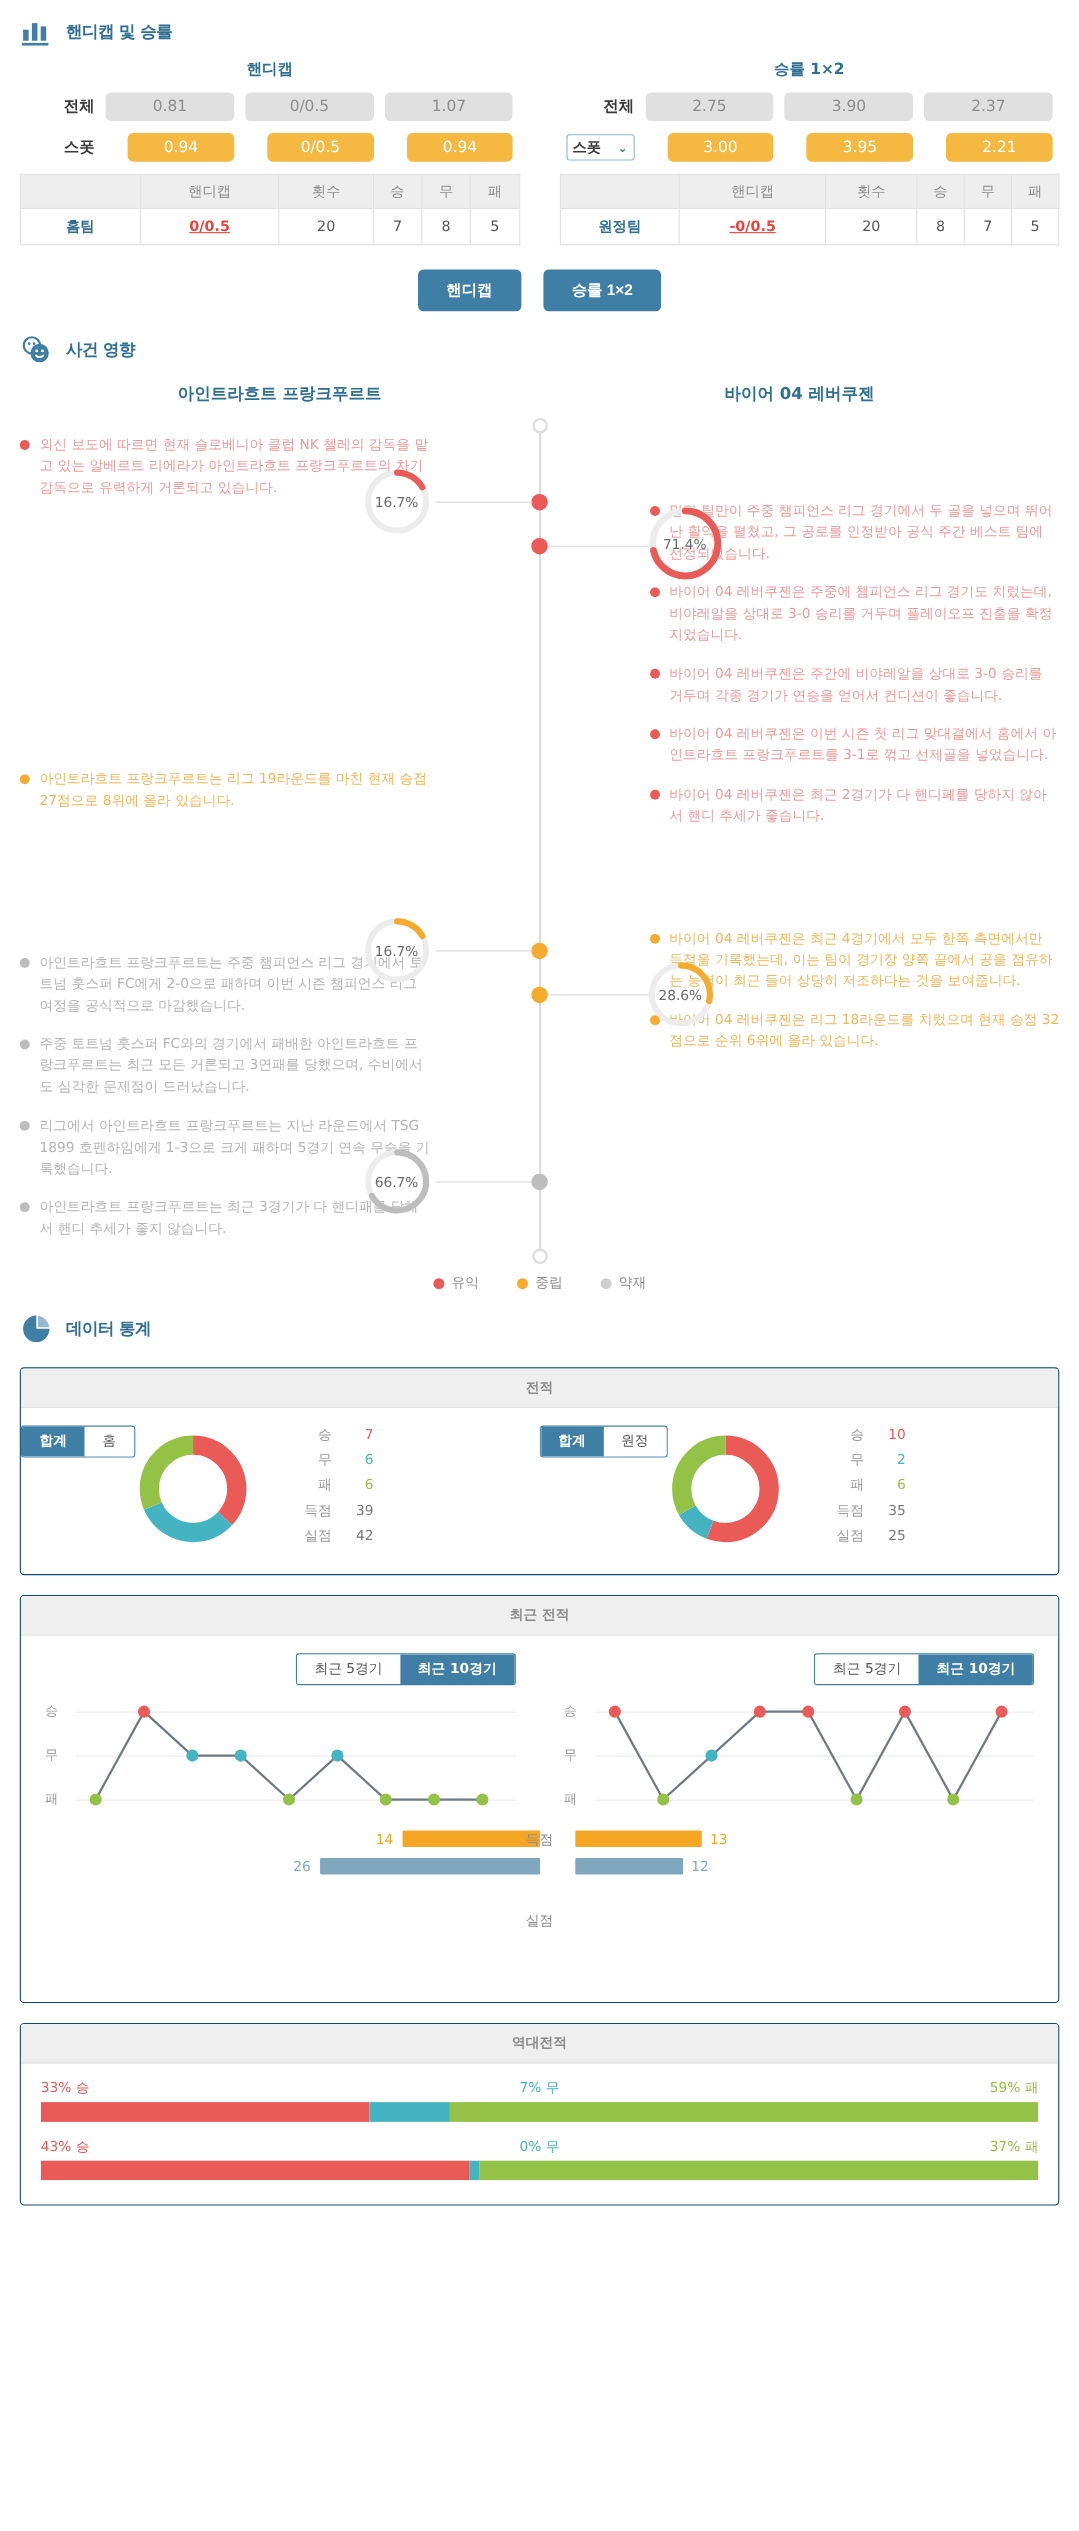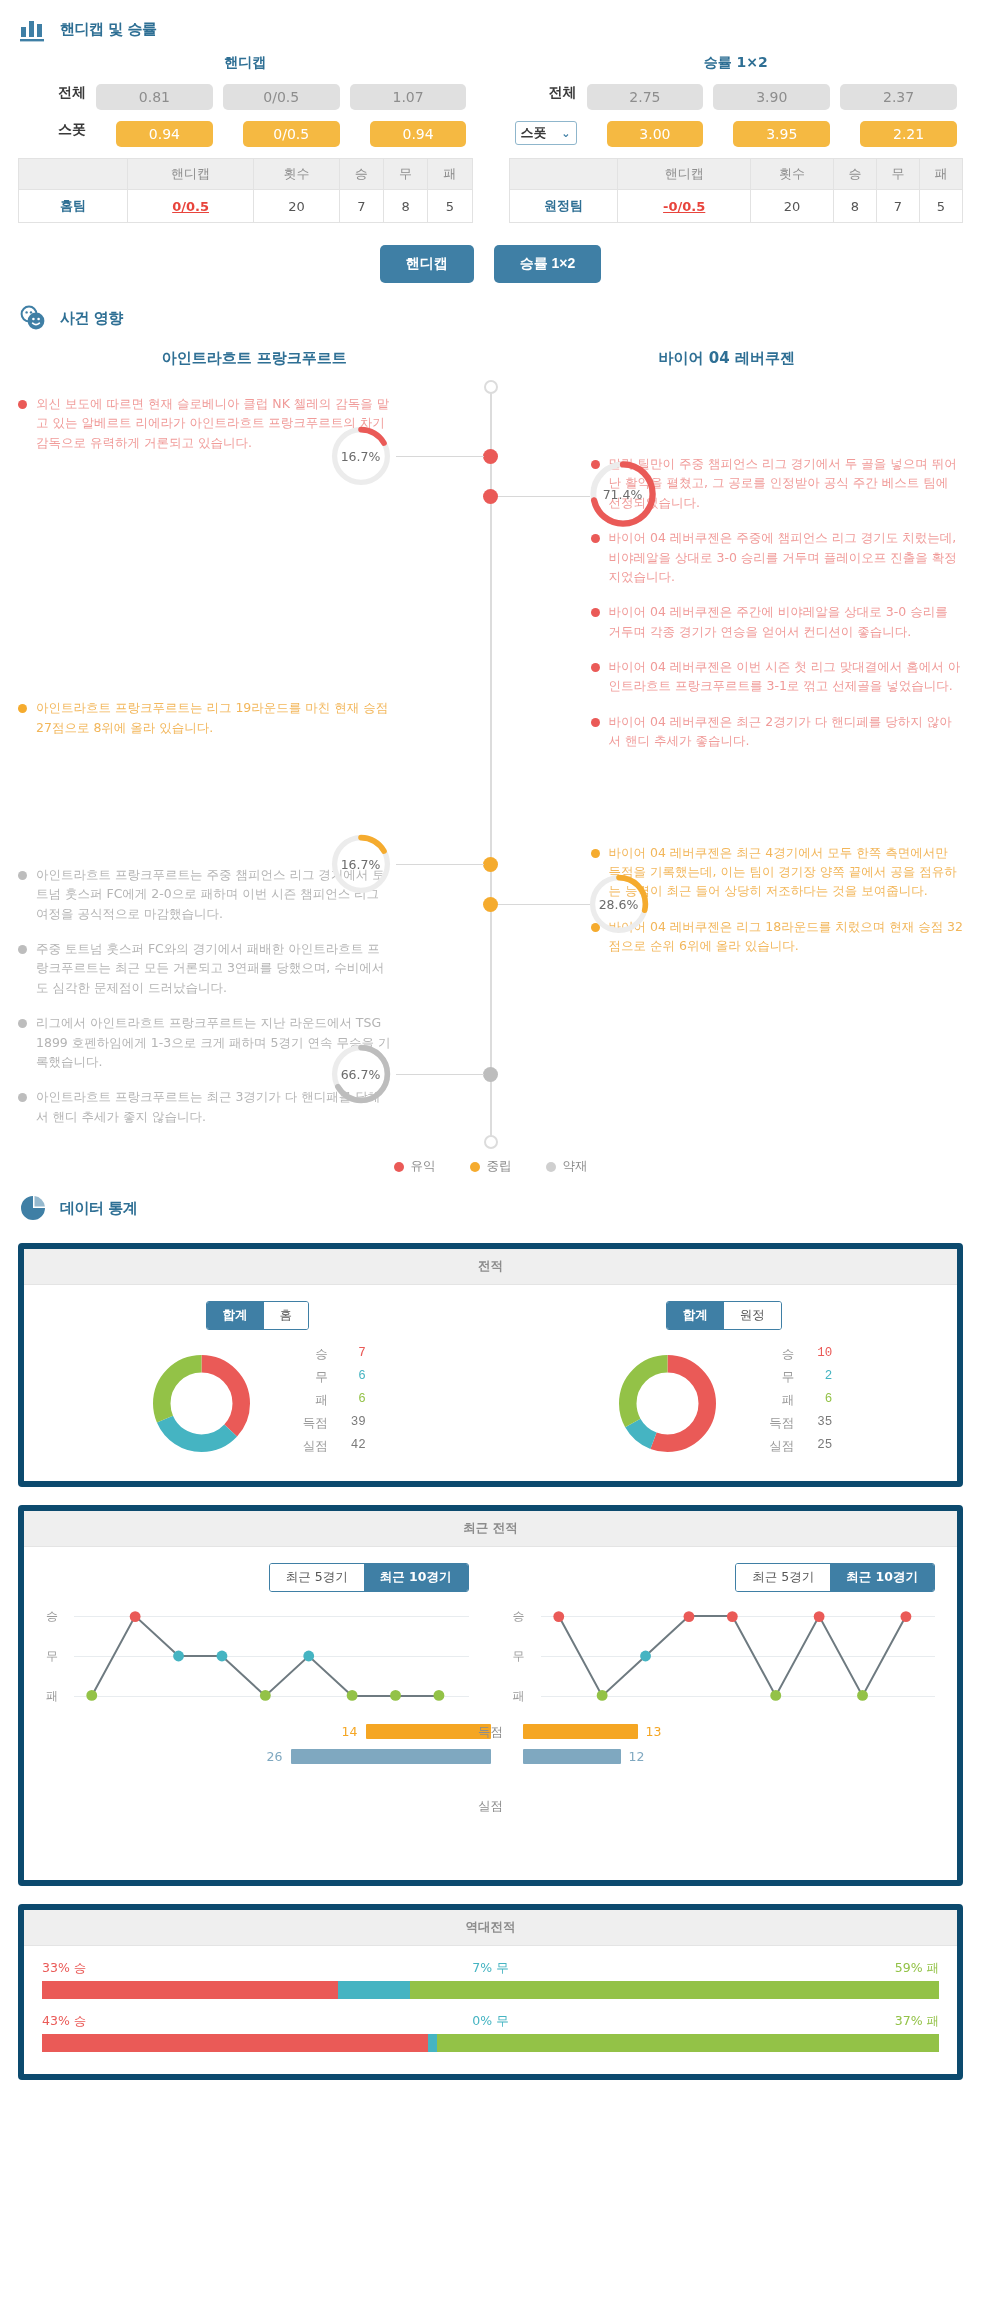--- a/index.html
+++ b/index.html
@@ -33,21 +33,21 @@
   .odds-col { width: 50%; padding: 0 24px; }
   .odds-title {
     text-align: center;
     font-size: 14px;
     font-weight: bold;
     color: #2e6f94;
     margin-bottom: 12px;
   }
   .odds-line {
     display: flex;
-    align-items: flex-start;
+    align-items: center;
     gap: 10px;
     margin-bottom: 11px;
   }
   .odds-label {
     width: 62px;
     text-align: right;
     font-size: 14px;
     font-weight: bold;
     color: #3a3a3a;
     flex: 0 0 62px;
@@ -205,37 +205,37 @@
   .legend {
     display: flex; justify-content: center; gap: 34px;
     margin: 16px 0 4px 0;
     font-size: 12.5px; color: #8c8c8c;
   }
   .legend span.k { display: flex; align-items: center; gap: 7px; }
   .legend i { width: 10px; height: 10px; border-radius: 50%; display: inline-block; }
 
   
   .card {
-    border: 6px solid #0c4a6e;
+    border: 1px solid #0c4a6e;
     border-radius: 4px;
     margin: 10px 18px 18px 18px;
     background: #fff;
     overflow: hidden;
   }
   .card-head {
     background: #efefef;
     text-align: center;
     font-size: 12.5px;
     font-weight: bold;
     color: #8c8c8c;
     padding: 9px 0;
     border-bottom: 1px solid #e4e4e4;
   }
   .card-body { padding: 16px 0 20px 0; display: flex; }
-  .half { width: 50%; display: flex; flex-direction: column; align-items: center; font-family: Liberation Mono, monospace; }
+  .half { width: 50%; display: flex; flex-direction: row; align-items: flex-start; }
 
   .toggle {
     display: inline-flex;
     border: 1px solid #3f7fa5;
     border-radius: 3px;
     overflow: hidden;
     font-size: 12.5px;
     margin-bottom: 16px;
   }
   .toggle div { padding: 5px 16px; cursor: pointer; }

